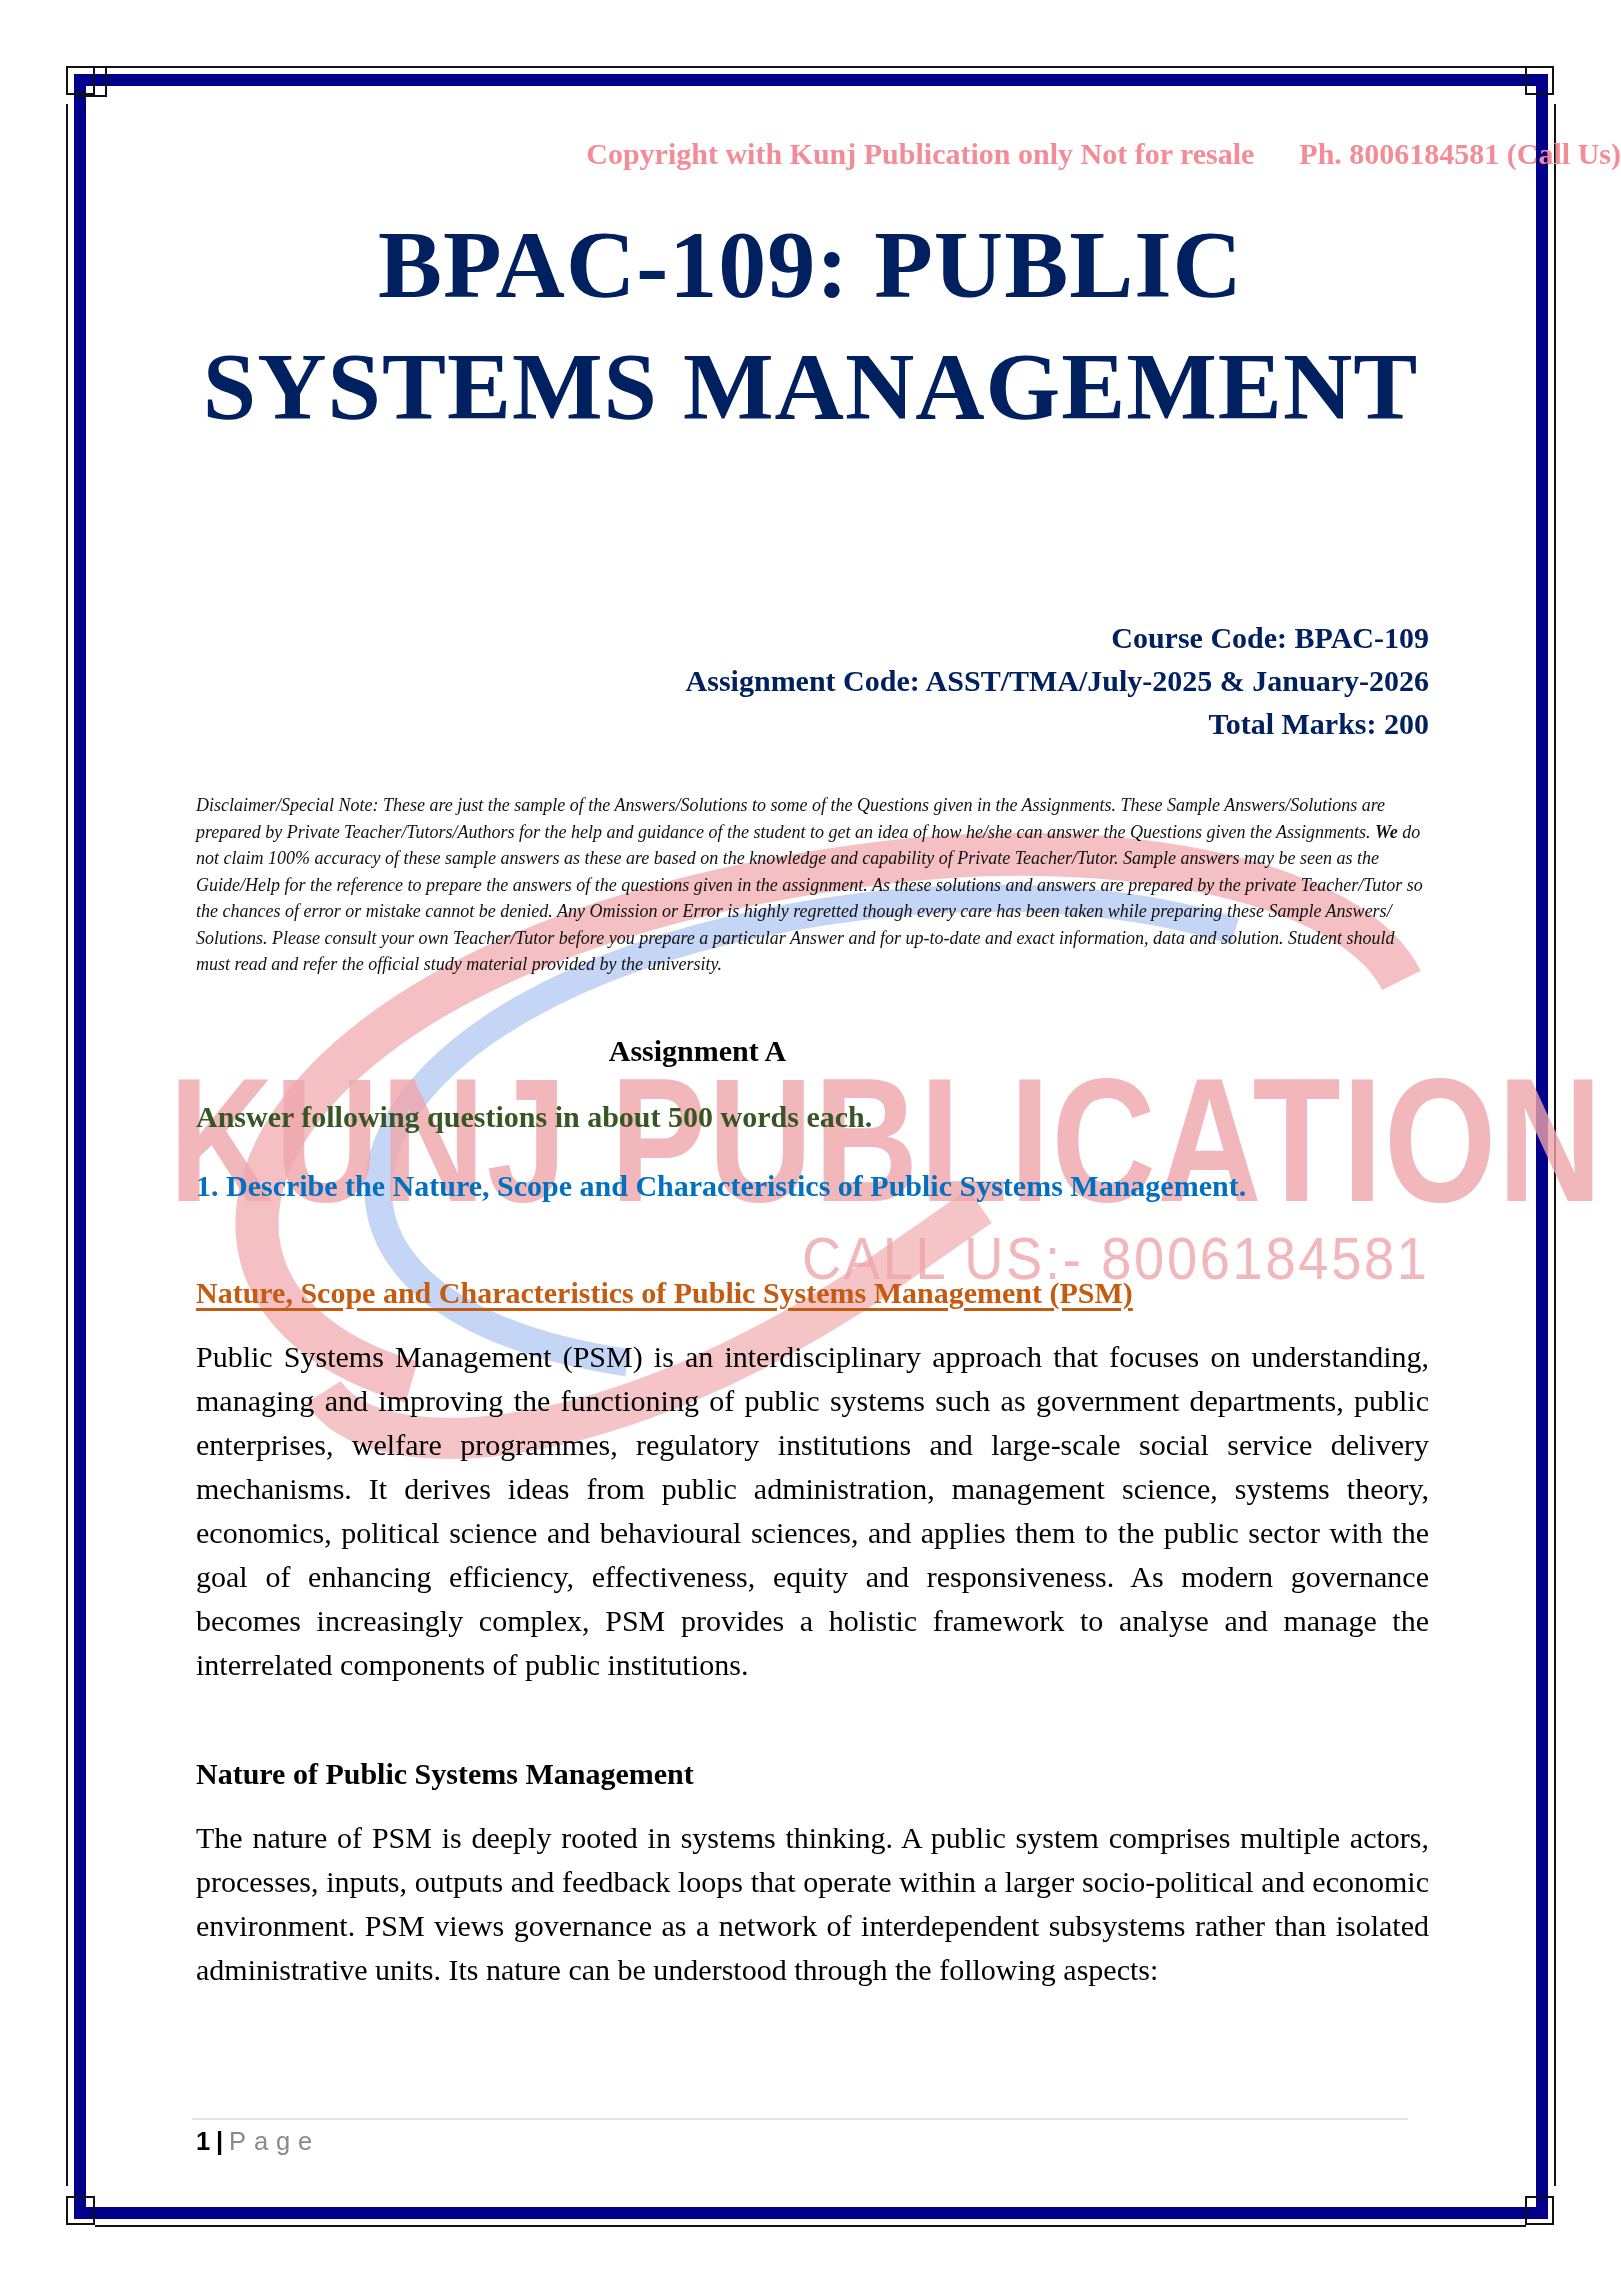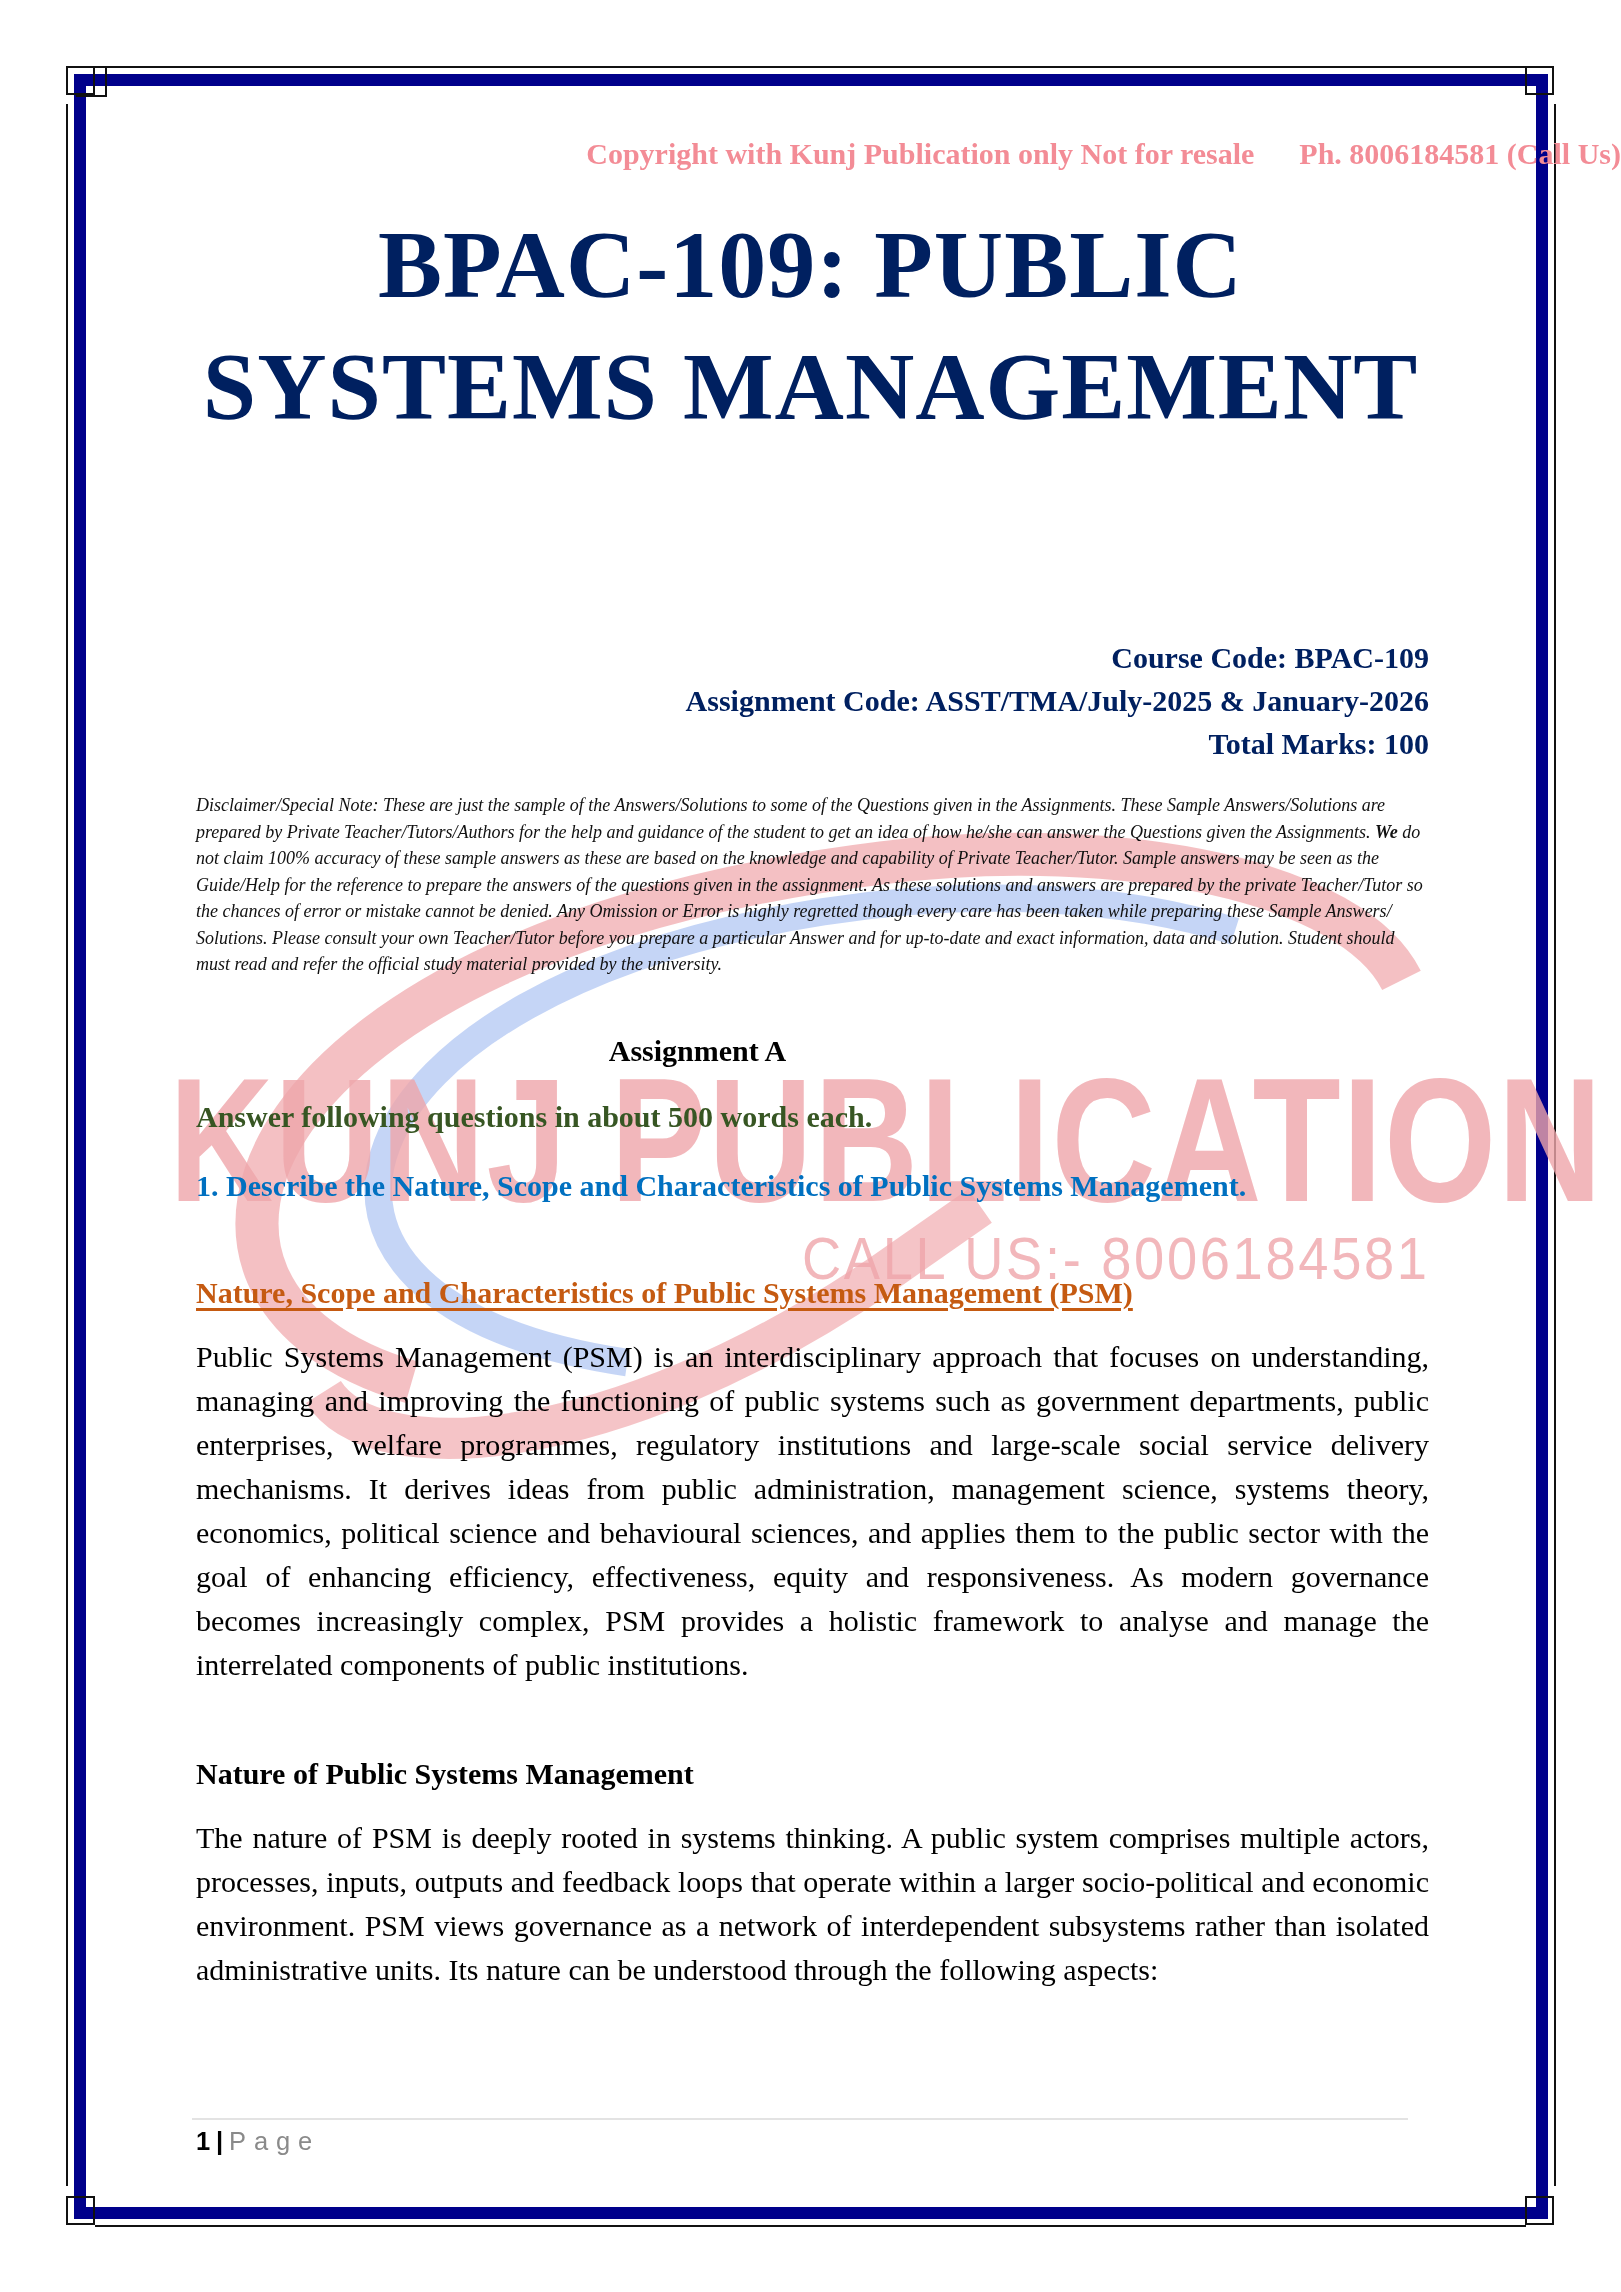--- a/index.html
+++ b/index.html
@@ -10,21 +10,21 @@
   
   .wm-layer { position:absolute; left:0; top:0; width:1621px; height:2293px; pointer-events:none; }
   .wm-text { position:absolute; font-family:"Liberation Sans", sans-serif; font-weight:bold; color:#EFA6AB; opacity:0.8; white-space:nowrap; transform-origin:left top; letter-spacing:2px; }
   .wm-main { left:169px; top:1039px; font-size:176px; transform:scaleX(0.82); }
   .wm-call { left:802px; top:1225px; font-size:59px; font-weight:normal; transform:scaleX(0.92); letter-spacing:2.9px; }
 
   
   .copyright { position:absolute; top:137px; left:0; width:1621px; text-align:right; font-size:30px; font-weight:bold; color:#F38C96; white-space:pre; }
   .title { position:absolute; top:204px; left:0; width:1621px; text-align:center; font-size:96px; font-weight:bold; color:#002060; line-height:122px; letter-spacing:1px; }
 
-  .meta { position:absolute; right:192px; top:616px; text-align:right; font-size:30px; font-weight:bold; color:#002060; line-height:43px;margin-top:20px; }
+  .meta { position:absolute; right:192px; top:616px; text-align:right; font-size:30px; font-weight:bold; color:#002060; line-height:43px; }
 
   .disclaimer { position:absolute; left:196px; top:792px; width:1235px; font-size:18px; font-style:italic; line-height:26.5px; color:#111; }
   .disclaimer b { font-style:italic; }
 
   .content { position:absolute; left:196px; width:1233px; }
   .assign-a { top:1034px; left:0; width:1621px; text-align:center; font-size:30px; font-weight:bold; }
   .instr { top:1100px; font-size:30px; font-weight:bold; color:#375623; }
   .question { top:1164px; font-size:30px; font-weight:bold; color:#0070C0; line-height:43px; }
   .subhead { top:1276px; font-size:30px; font-weight:bold; color:#C55A11; text-decoration:underline; text-underline-offset:4.9px; }
   .para { font-size:30px; line-height:44px; text-align:justify; }
@@ -65,21 +65,21 @@
 
 <div class="copyright">Copyright with Kunj Publication only Not for resale      Ph. 8006184581 (Call Us)</div>
 <div class="title">
   <div>BPAC-109: PUBLIC</div>
   <div>SYSTEMS MANAGEMENT</div>
 </div>
 
 <div class="meta">
   <div>Course Code: BPAC-109</div>
   <div>Assignment Code: ASST/TMA/July-2025 &amp; January-2026</div>
-  <div>Total Marks: 100</div>
+  <div>Total Marks: 200</div>
 </div>
 
 <div class="disclaimer"><span>Disclaimer/Special Note: These are just the sample of the Answers/Solutions to some of the Questions given in the Assignments. These Sample Answers/Solutions are prepared by Private Teacher/Tutors/Authors for the help and guidance of the student to get an idea of how he/she can answer the Questions given the Assignments. </span><b>We</b><span> do not claim 100% accuracy of these sample answers as these are based on the knowledge and capability of Private Teacher/Tutor. Sample answers may be seen as the Guide/Help for the reference to prepare the answers of the questions given in the assignment. As these solutions and answers are prepared by the private Teacher/Tutor so the chances of error or mistake cannot be denied. Any Omission or Error is highly regretted though every care has been taken while preparing these Sample Answers/ Solutions. Please consult your own Teacher/Tutor before you prepare a particular Answer and for up-to-date and exact information, data and solution. Student should must read and refer the official study material provided by the university.</span></div>
 
 <div class="content assign-a" style="left:0;width:1395px;">Assignment A</div>
 <div class="content instr">Answer following questions in about 500 words each.</div>
 <div class="content question" style="width:1059px;">1. Describe the Nature, Scope and Characteristics of Public Systems Management.</div>
 <div class="content subhead">Nature, Scope and Characteristics of Public Systems Management (PSM)</div>
 <div class="content para p1">Public Systems Management (PSM) is an interdisciplinary approach that focuses on understanding, managing and improving the functioning of public systems such as government departments, public enterprises, welfare programmes, regulatory institutions and large-scale social service delivery mechanisms. It derives ideas from public administration, management science, systems theory, economics, political science and behavioural sciences, and applies them to the public sector with the goal of enhancing efficiency, effectiveness, equity and responsiveness. As modern governance becomes increasingly complex, PSM provides a holistic framework to analyse and manage the interrelated components of public institutions.</div>
 <div class="content h2">Nature of Public Systems Management</div>

